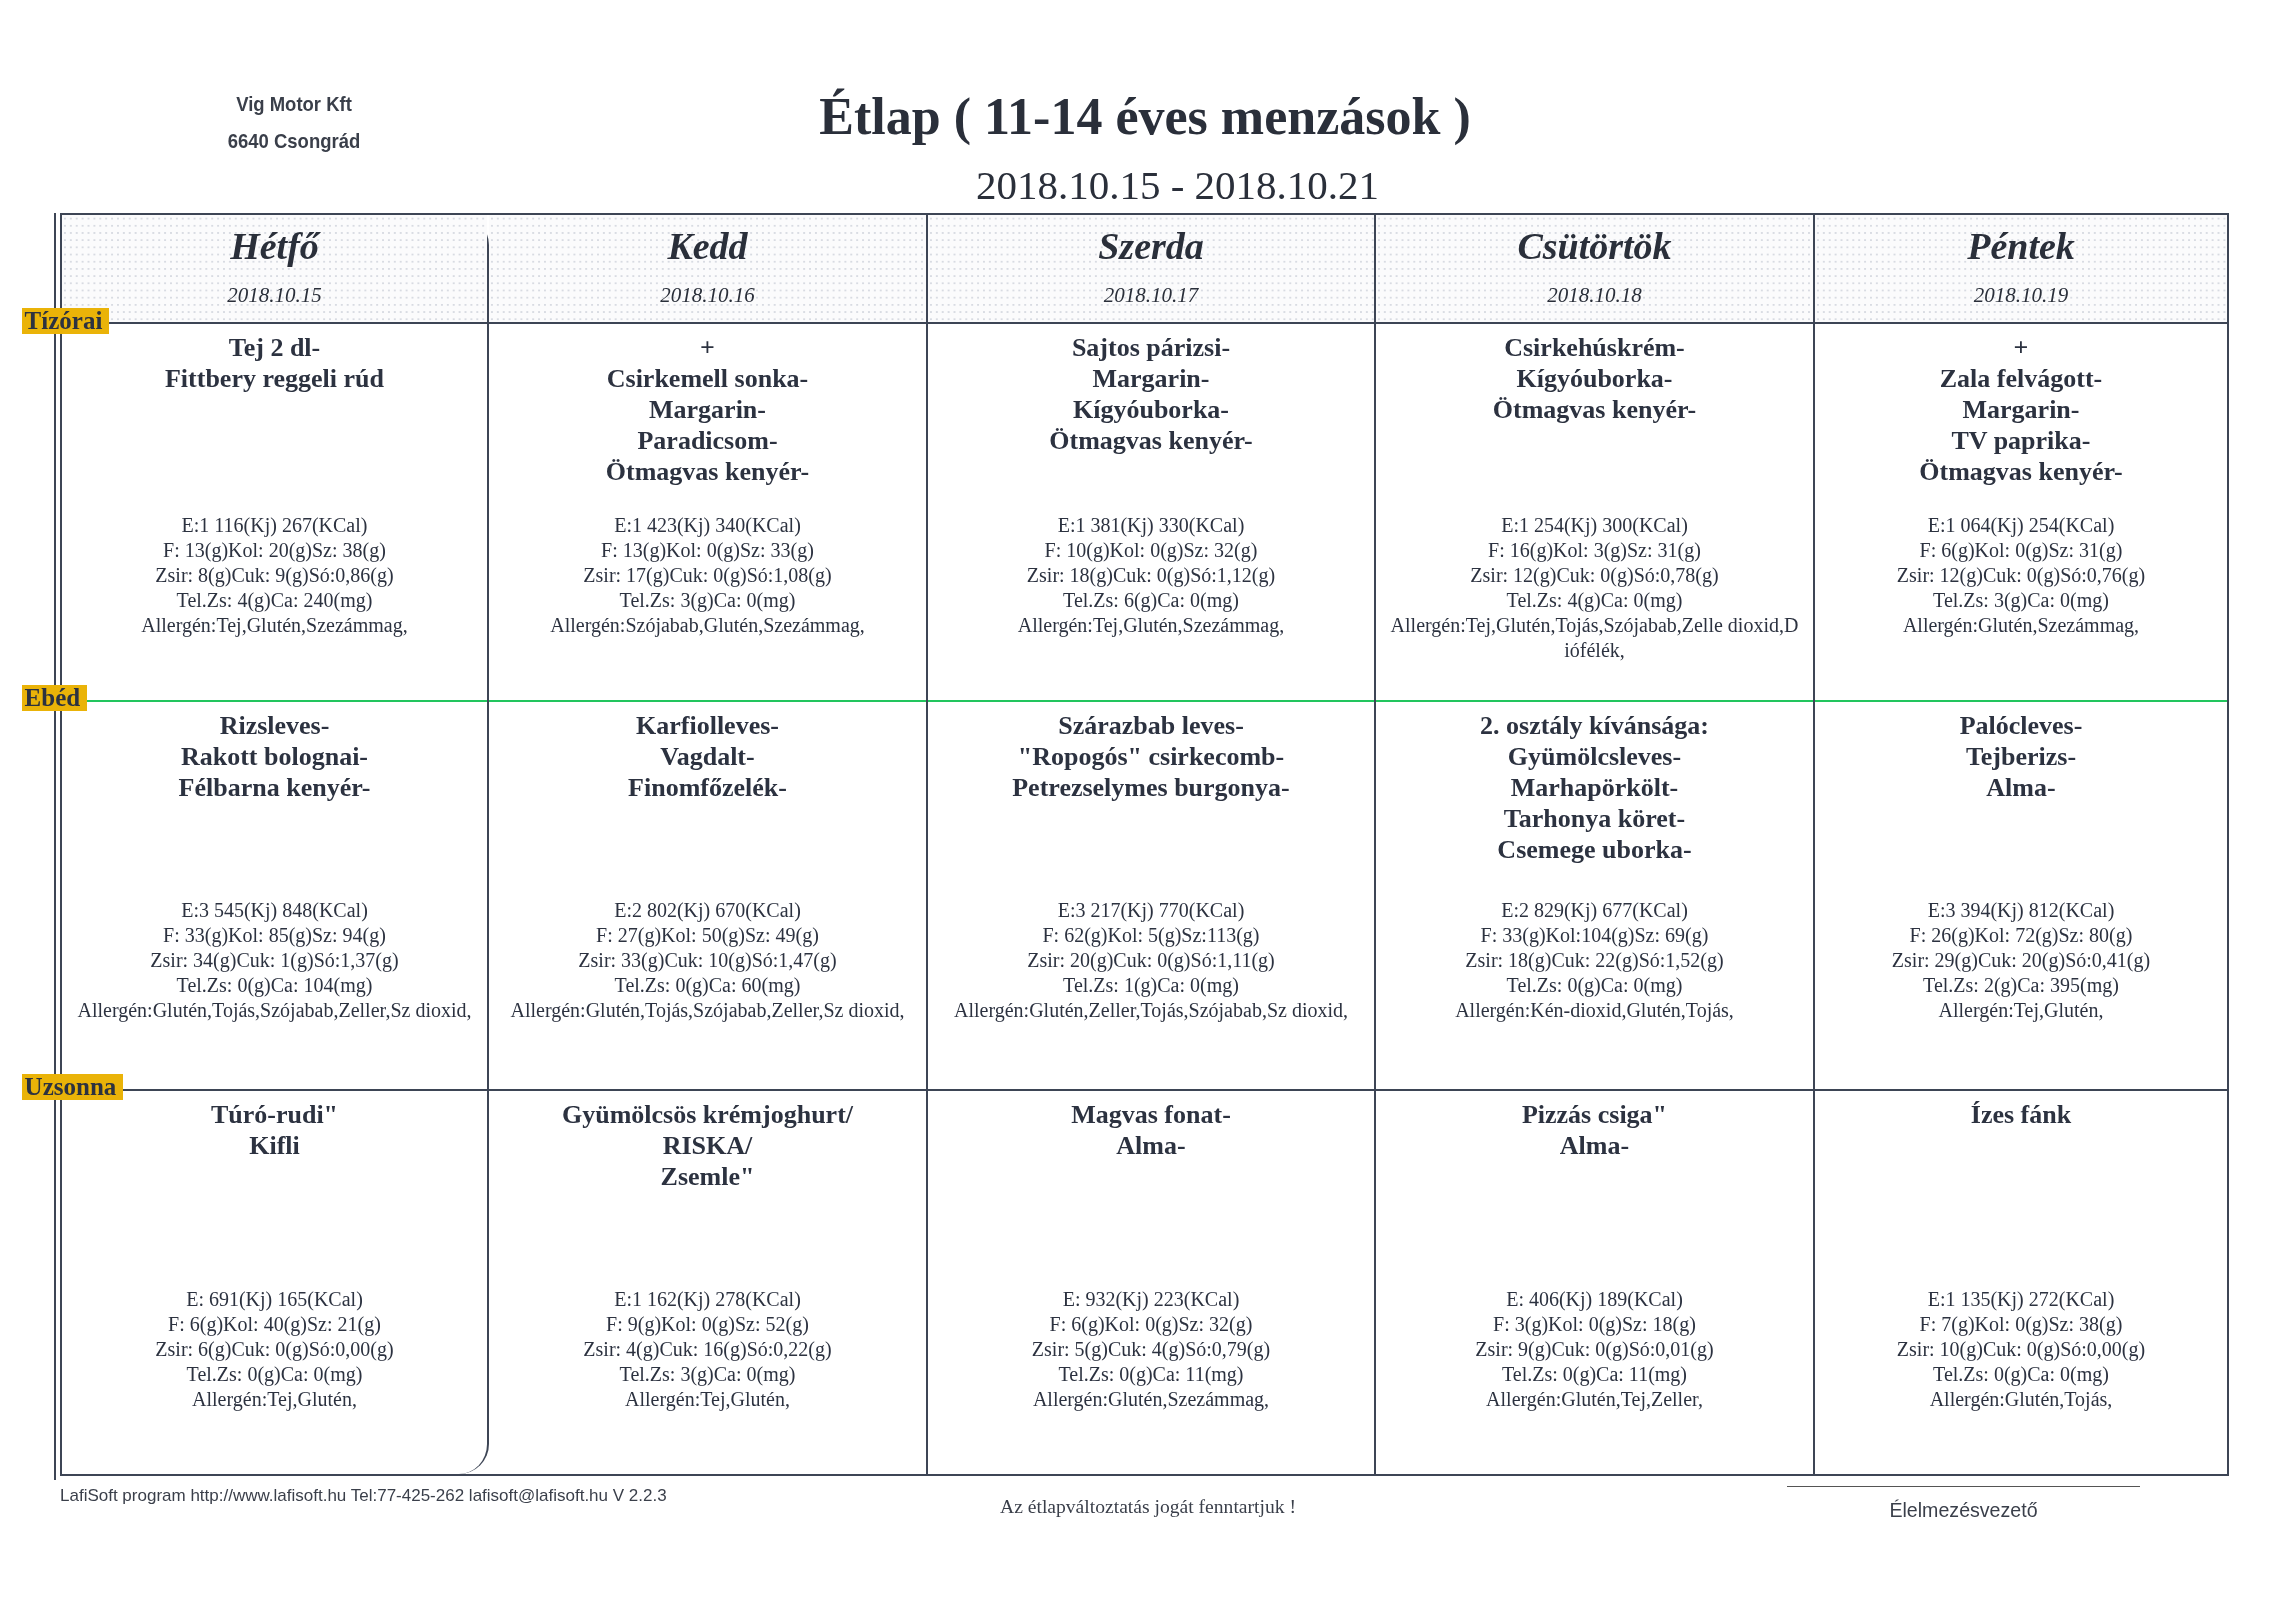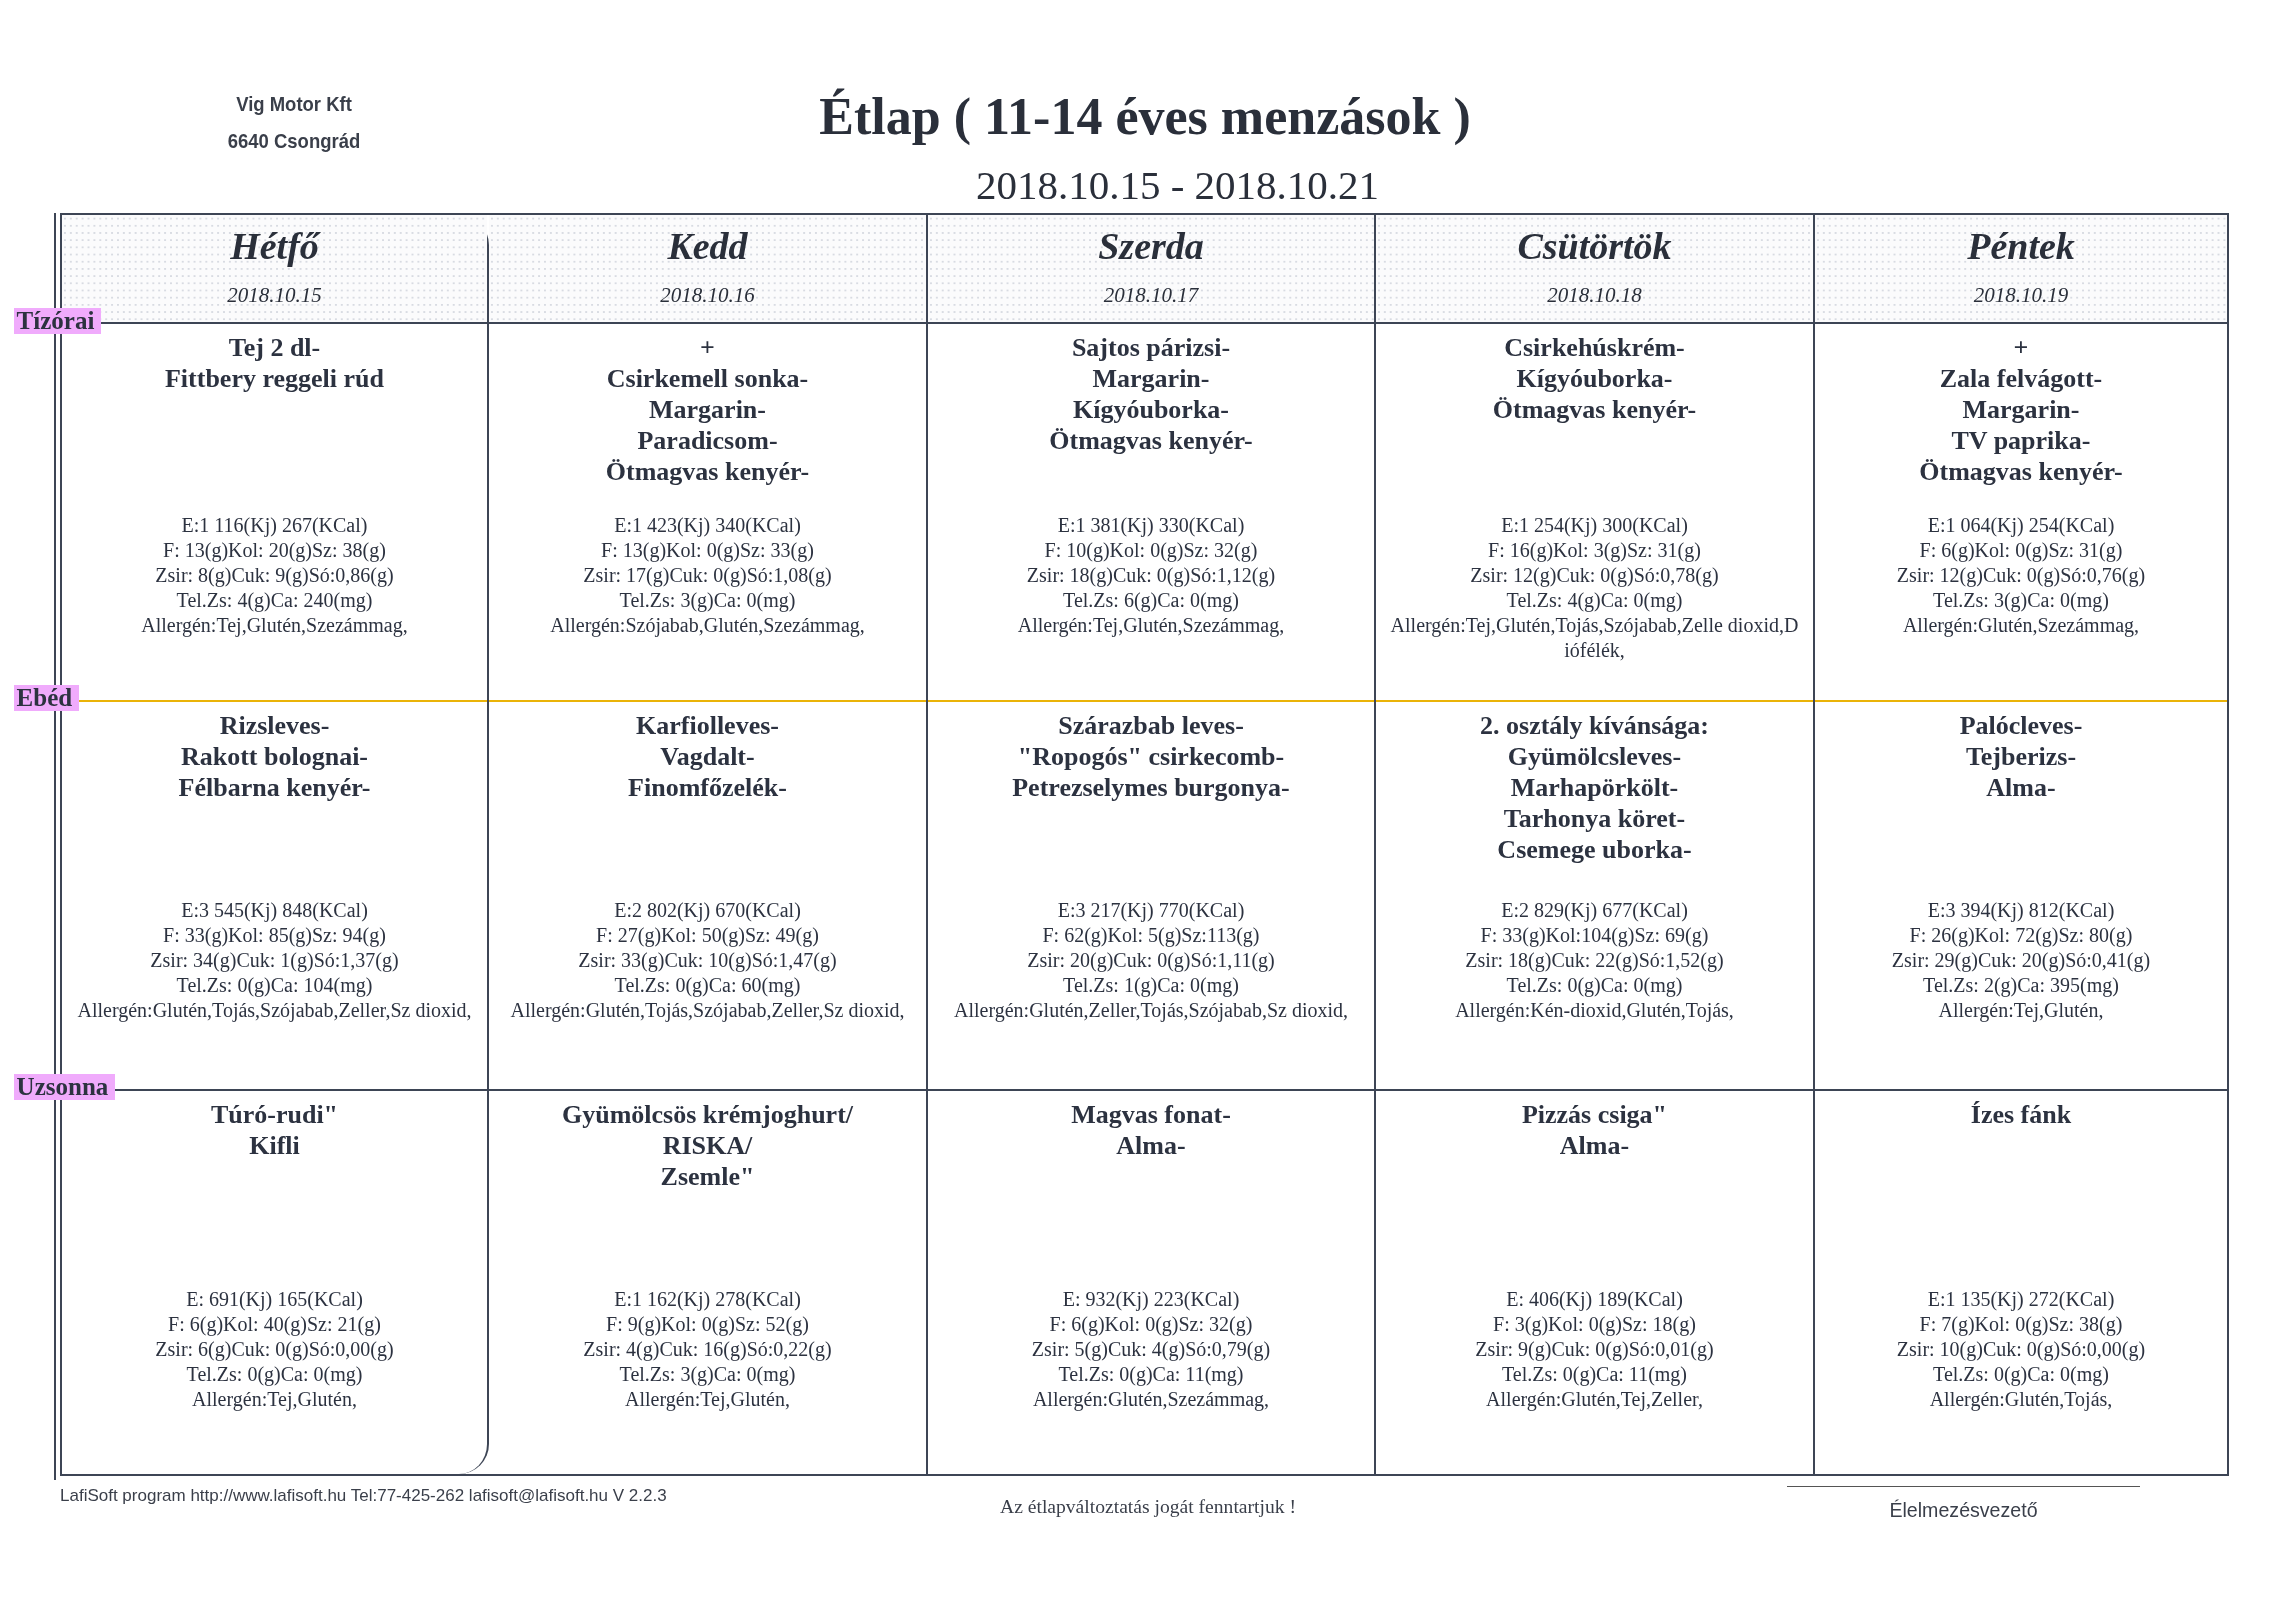--- a/index.html
+++ b/index.html
@@ -44,38 +44,38 @@
     display:block; margin-top:7.9px; font-weight:bold; font-style:italic;
     font-size:38px; line-height:47px;
   }
   .day-date {
     display:block; margin-top:11.8px; font-style:italic; font-size:21px; line-height:26px;
   }
   .cell {
     position:absolute; left:0; right:0; box-sizing:border-box; text-align:center;
   }
   .cell.r0 { top:109px; height:376px; }
-  .cell.r1 { top:485px; height:389px; border-top:2px solid #eab308; }
+  .cell.r1 { top:485px; height:389px; border-top:2px solid #22c55e; }
   .cell.r2 { top:874px; height:386px; border-top:2px solid #3d4555; }
   .dish {
     position:absolute; left:6.5px; right:6.5px; top:7.9px;
     font-weight:bold; font-size:26px; line-height:31px; color:#2c3240;
   }
   .dish div { white-space:nowrap; }
   .nutr {
     position:absolute; left:2.6px; right:2.6px;
     font-size:20px; line-height:25px; color:#2c3240;
   }
   .r0 .nutr { top:189px; }
   .r1 .nutr { top:196px; }
   .r2 .nutr { top:196px; }
   .nutr div { white-space:nowrap; }
   .allergen { white-space:normal !important; padding:0 11.8px; word-break:break-all; }
   .meal-label {
-    position:absolute; left:14px; background:#f0abfc; padding:0 6.5px 0 2.6px;
+    position:absolute; left:22px; background:#eab308; padding:0 6.5px 0 2.6px;
     font-weight:bold; font-size:25px; line-height:26px; color:#2c3240; z-index:5;
   }
   .footer-left {
     position:absolute; left:60px; top:1486px;
     font-family:"Liberation Sans", sans-serif; font-size:17px; color:#3a3f4a;
   }
   .footer-mid {
     position:absolute; left:1000px; top:1496px;
     font-size:19.6px; color:#3a3f4a;
   }

